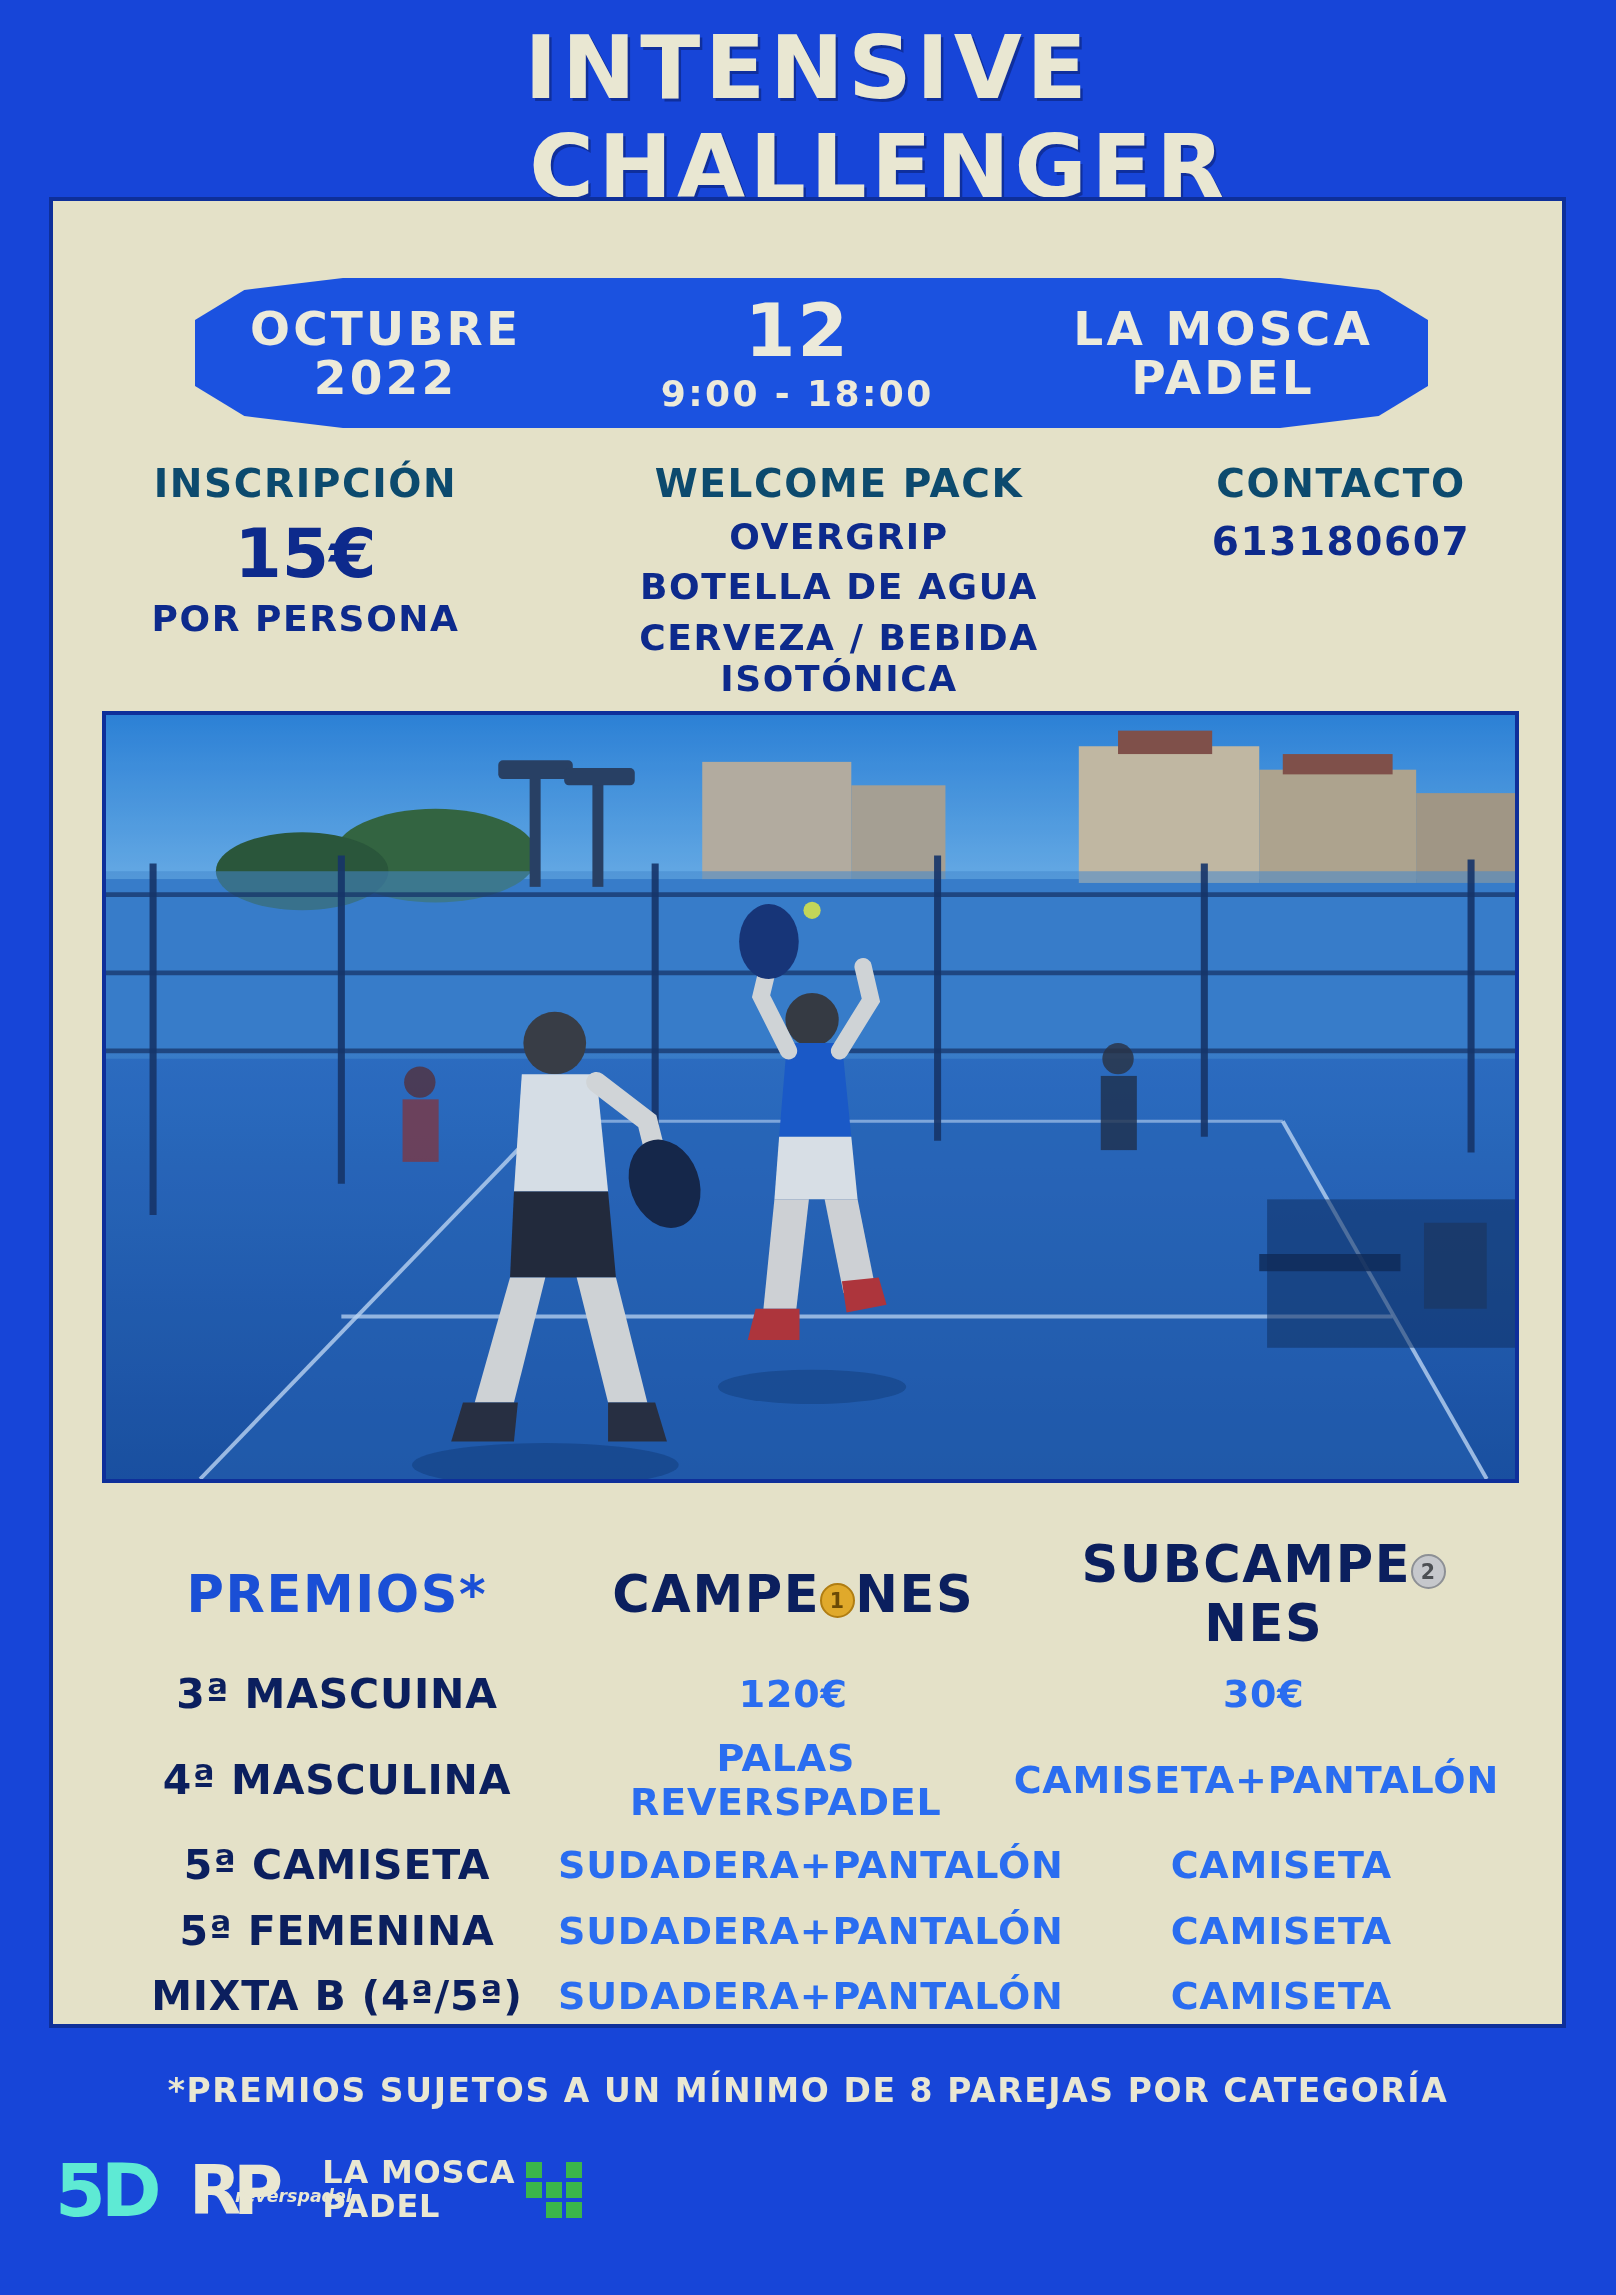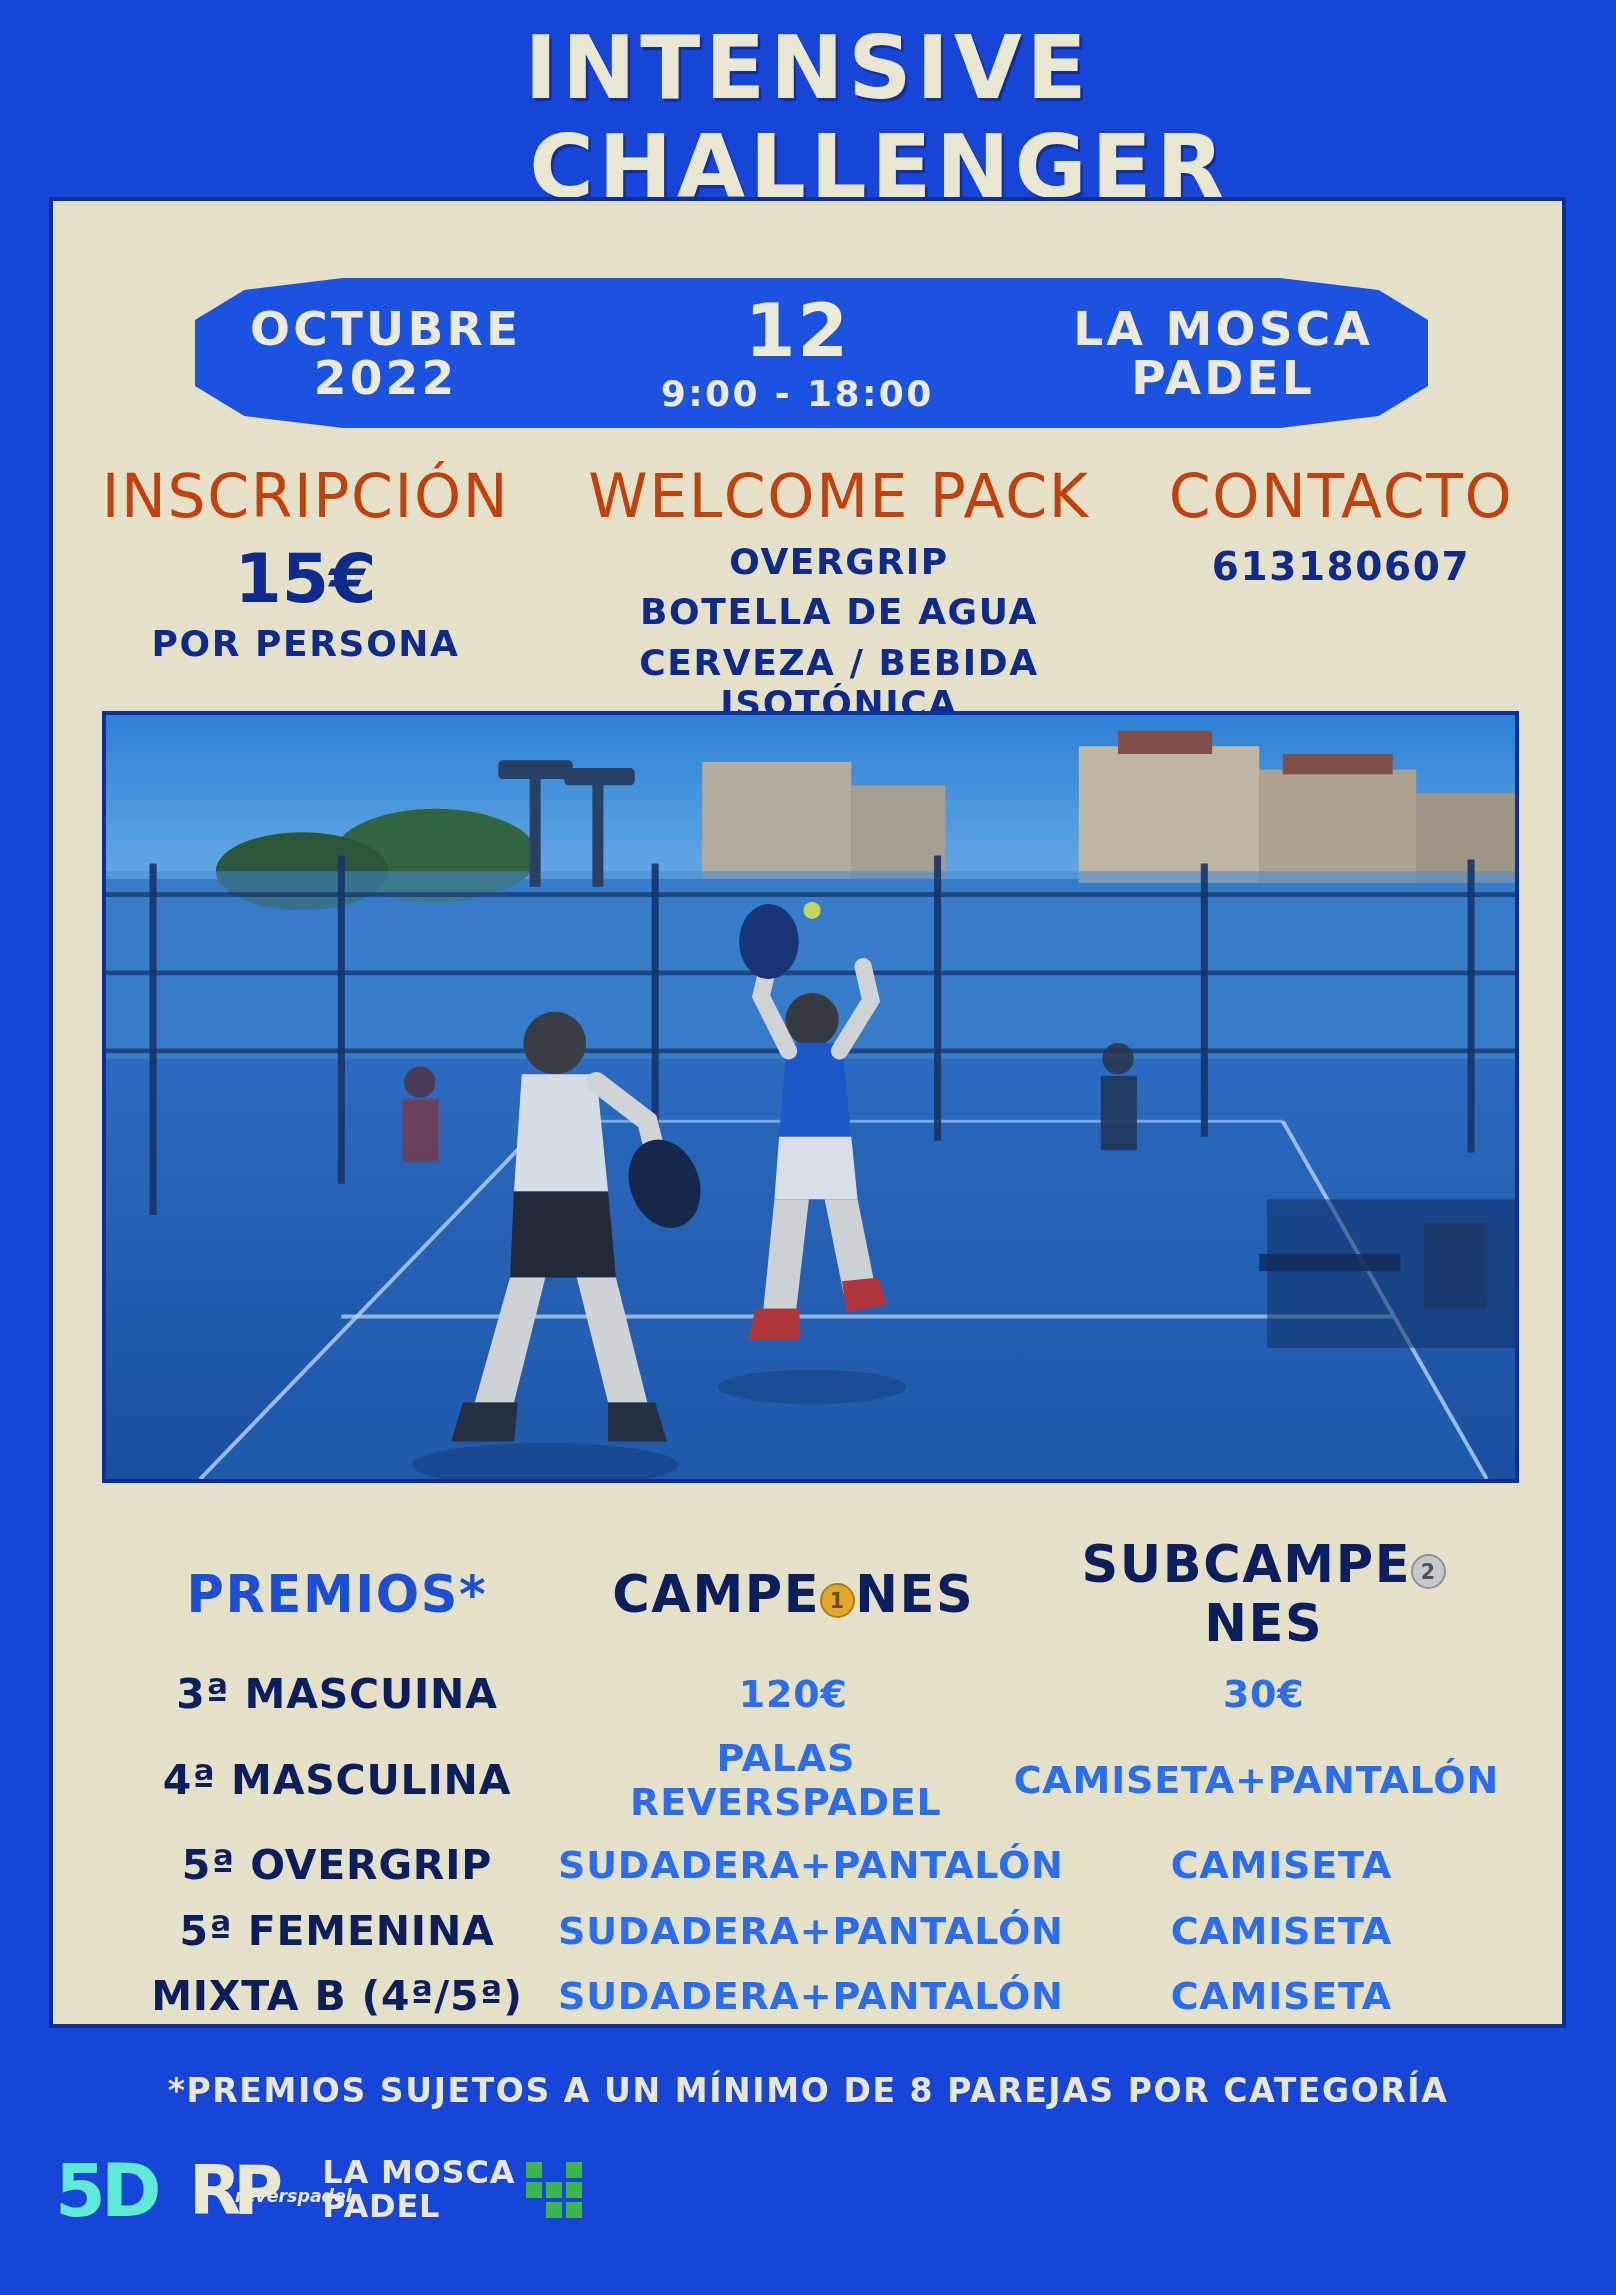--- a/index.html
+++ b/index.html
@@ -117,24 +117,24 @@
     align-items: flex-start;
     color: #0f2f9e;
   }
   .info-col { flex: 1; text-align: center; }
   .info-col.left  { flex: 0 0 505px; }
   .info-col.mid   { flex: 1; }
   .info-col.right { flex: 0 0 442px; }
 
   .info-head {
     font-family: "DejaVu Sans", sans-serif;
-    font-weight: normal;
-    font-size: 60px;
-    letter-spacing: 1.6px;
-    color: #c2410c;
+    font-weight: bold;
+    font-size: 39px;
+    letter-spacing: 1.6px;
+    color: #0c4a6e;
     display: block;
   }
   .info-price {
     font-family: "DejaVu Sans", sans-serif;
     font-weight: bold;
     font-size: 68px;
     color: #0d2a8c;
     display: block;
     margin-top: 8px;
     text-align: center;
@@ -470,21 +470,21 @@
         <div class="pc c1">3ª MASCUINA</div>
         <div class="pc c2">120€</div>
         <div class="pc c3">30€</div>
       </div>
       <div class="prize-row">
         <div class="pc c1">4ª MASCULINA</div>
         <div class="pc c2">PALAS REVERSPADEL</div>
         <div class="pc c3">CAMISETA+PANTALÓN</div>
       </div>
       <div class="prize-row">
-        <div class="pc c1">5ª OVERGRIP</div>
+        <div class="pc c1">5ª CAMISETA</div>
         <div class="pc c2">SUDADERA+PANTALÓN</div>
         <div class="pc c3">CAMISETA</div>
       </div>
       <div class="prize-row">
         <div class="pc c1">5ª FEMENINA</div>
         <div class="pc c2">SUDADERA+PANTALÓN</div>
         <div class="pc c3">CAMISETA</div>
       </div>
       <div class="prize-row">
         <div class="pc c1">MIXTA B (4ª/5ª)</div>

